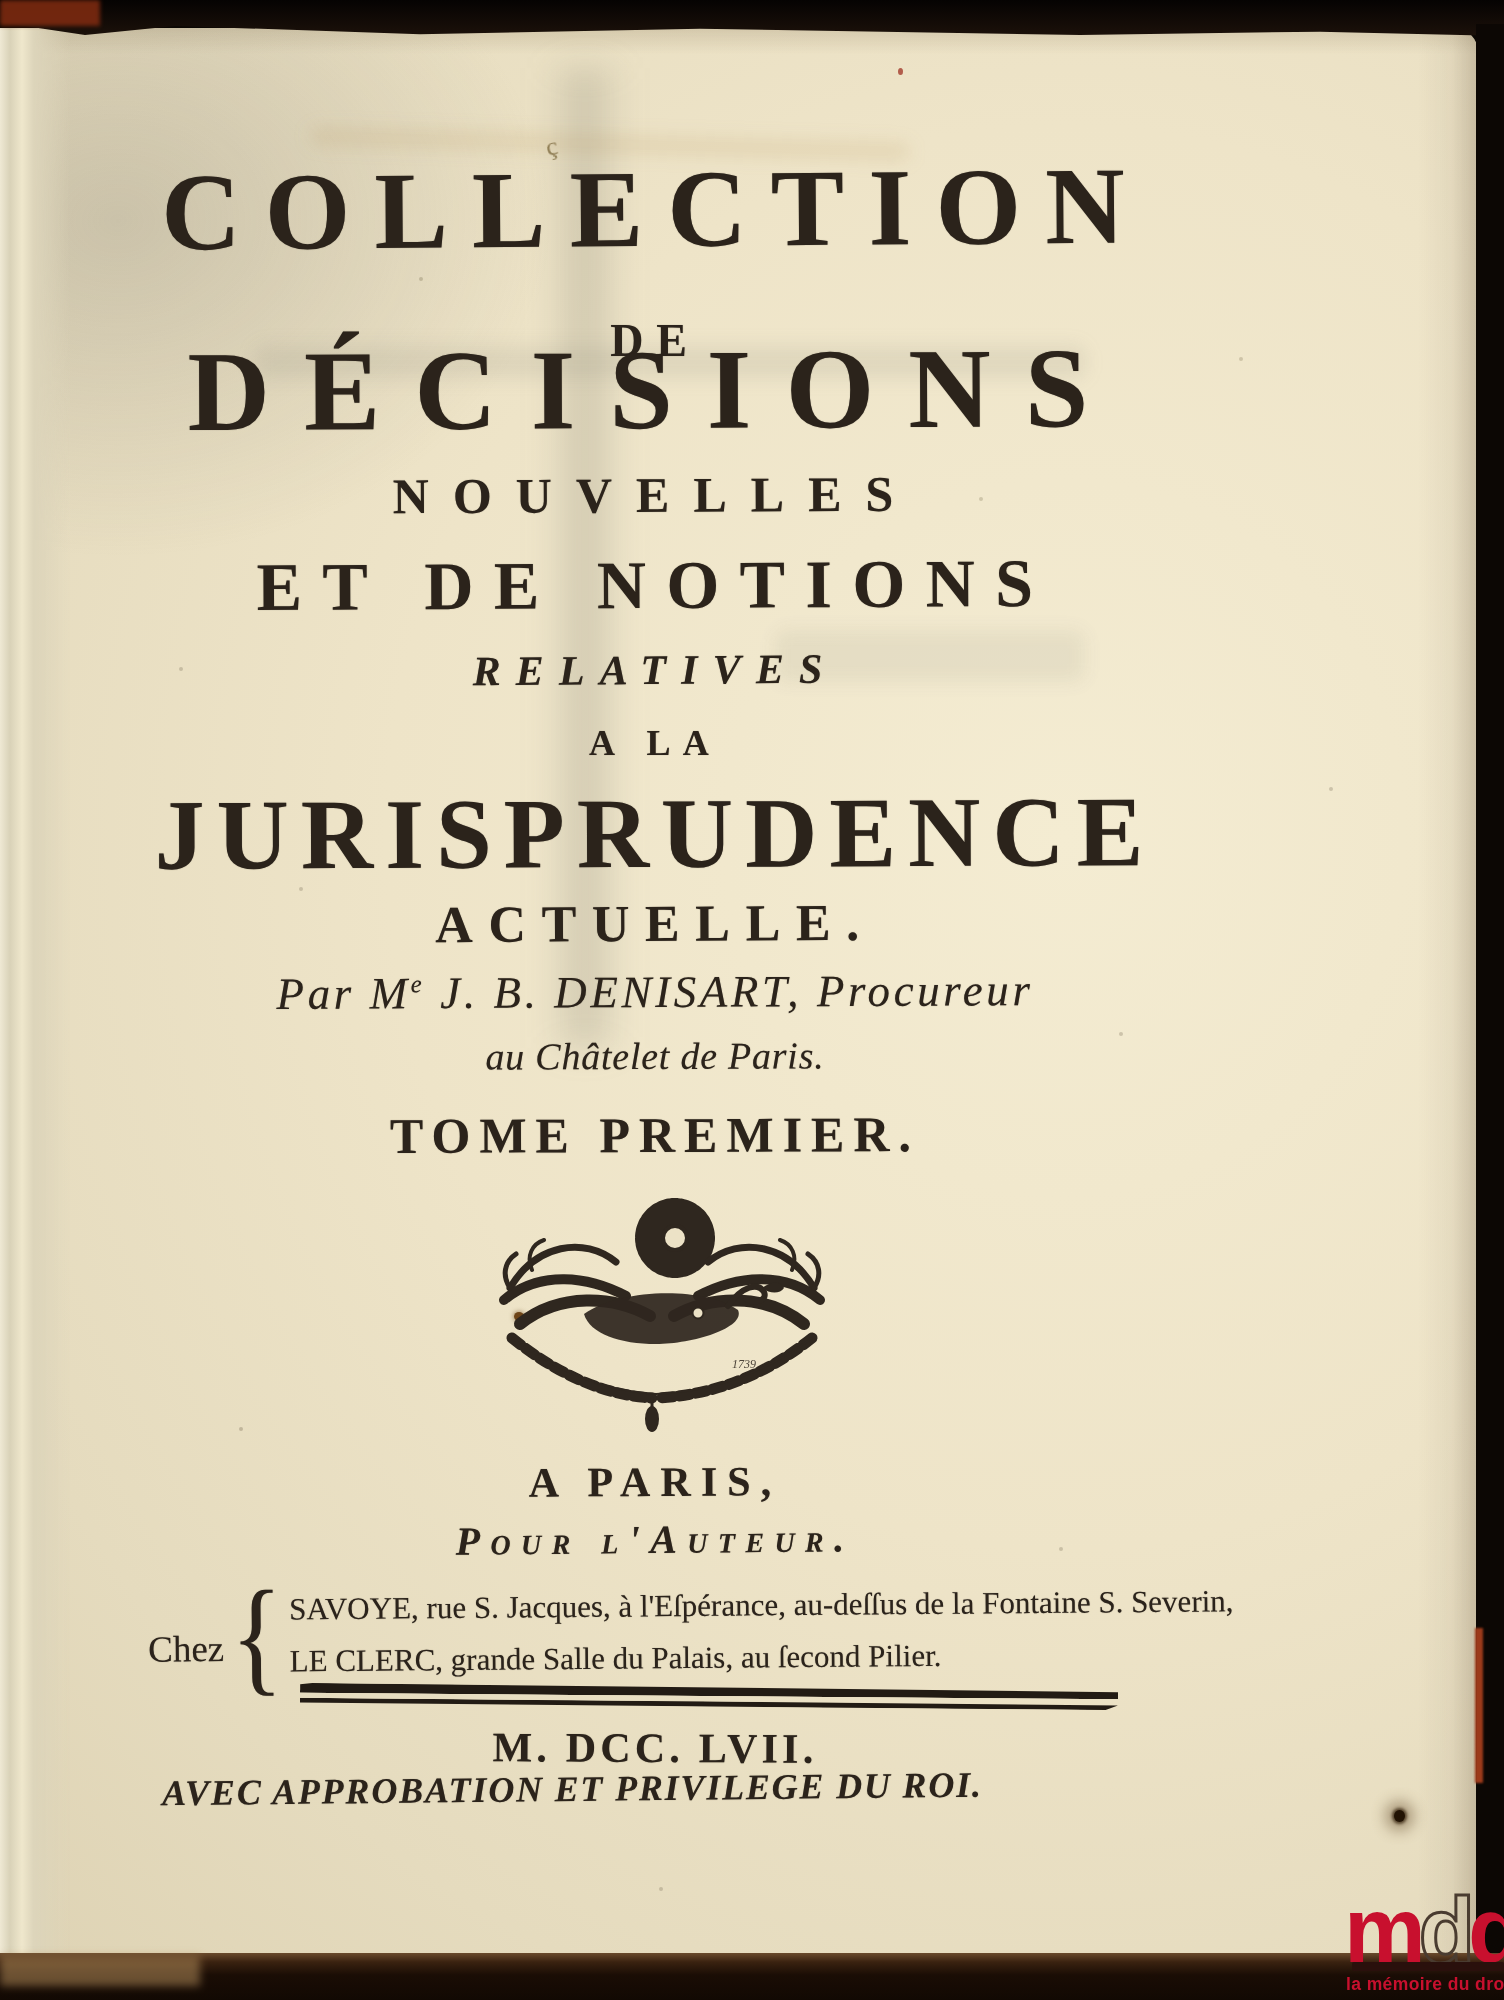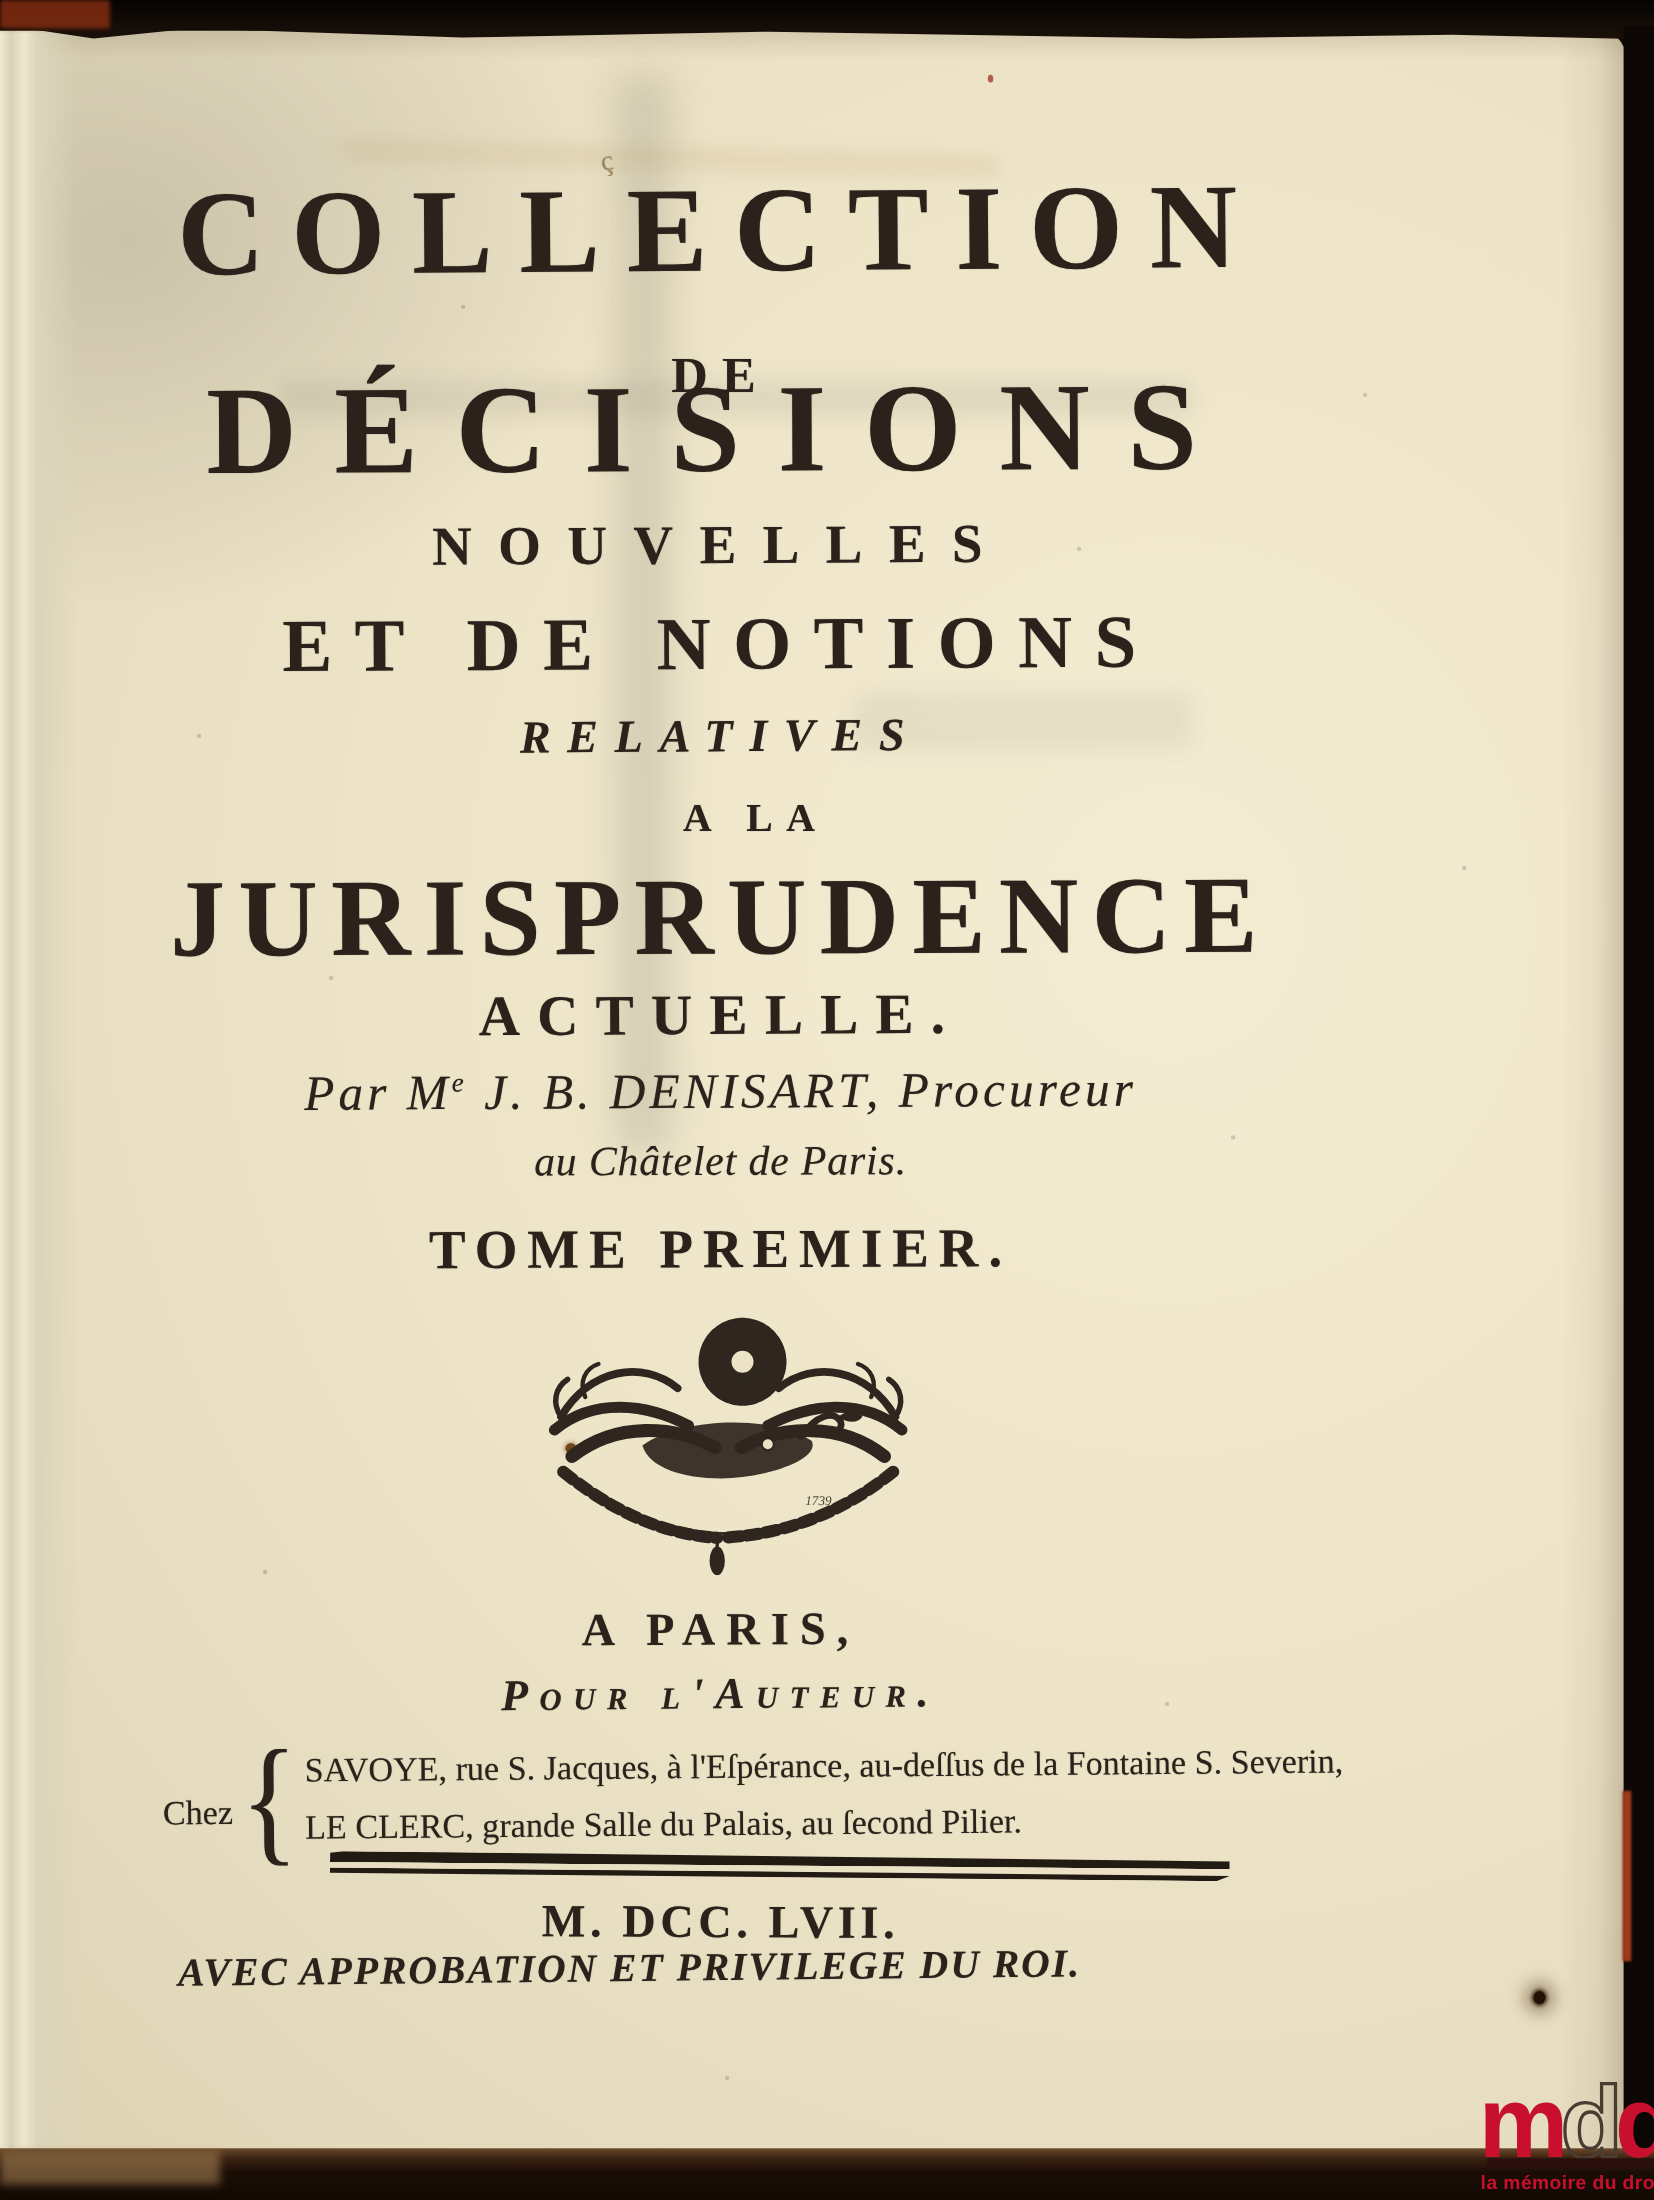--- a/index.html
+++ b/index.html
@@ -49,33 +49,33 @@
   .edge-bottom-light{position:absolute;left:0;top:1956px;width:200px;height:30px;background:#b08a58;opacity:.55;filter:blur(4px);z-index:7;}
   
   .l{position:absolute;left:0;width:1310px;text-align:center;color:#2b231b;white-space:nowrap;
      text-shadow:0 0 1px rgba(43,35,27,.45);z-index:3;}
   .t-collection{top:146px;font-size:110px;font-weight:bold;letter-spacing:.22em;transform:rotate(-.4deg);}
   .t-de{top:274px;font-size:46px;font-weight:bold;letter-spacing:.28em;margin-top:40px;}
   .t-decisions{top:324px;font-size:114px;font-weight:bold;letter-spacing:.3em;transform:rotate(-.25deg);}
   .t-nouvelles{top:466px;font-size:50px;font-weight:bold;letter-spacing:.48em;transform:rotate(-.3deg);}
   .t-notions{top:546px;font-size:68px;font-weight:bold;letter-spacing:.3em;transform:rotate(-.3deg);}
   .t-relatives{top:646px;font-size:42px;font-style:italic;font-weight:bold;letter-spacing:.36em;transform:rotate(-.4deg);}
-  .t-ala{top:722px;font-size:36px;font-weight:bold;letter-spacing:.34em;margin-left:32px;}
+  .t-ala{top:722px;font-size:36px;font-weight:bold;letter-spacing:.34em;}
   .t-jurisprudence{top:776px;font-size:100px;font-weight:bold;letter-spacing:.12em;transform:rotate(-.2deg);}
   .t-actuelle{top:894px;font-size:52px;font-weight:bold;letter-spacing:.3em;transform:rotate(-.3deg);}
   .t-par{top:966px;font-size:45px;font-style:italic;letter-spacing:.08em;transform:rotate(-.3deg);}
   .t-par sup{font-size:55%;vertical-align:super;}
   .t-chatelet{top:1034px;font-size:38px;font-style:italic;letter-spacing:.02em;transform:rotate(-.2deg);}
   .t-tome{top:1106px;font-size:50px;font-weight:bold;letter-spacing:.18em;transform:rotate(-.2deg);}
   .t-aparis{top:1458px;font-size:42px;font-weight:bold;letter-spacing:.24em;transform:rotate(-.3deg);}
   .t-pour{top:1516px;font-size:40px;font-style:italic;font-weight:bold;font-variant:small-caps;letter-spacing:.26em;transform:rotate(-.5deg);}
   
   .chez{position:absolute;left:148px;top:1568px;display:flex;align-items:center;z-index:3;
         color:#2b231b;transform:rotate(-.5deg);text-shadow:0 0 1px rgba(43,35,27,.45);}
-  .chez-label{font-size:31px;margin-top:24px;}
+  .chez-label{font-size:37px;margin-top:24px;}
   .chez-brace{font-size:128px;font-weight:normal;transform:scaleX(.85) scaleY(1.0);margin:0 2px 0 2px;line-height:1;}
   .sellers div{font-size:31px;line-height:52px;white-space:nowrap;}
   
   .rule{position:absolute;left:300px;top:1686px;width:818px;transform:rotate(.45deg);z-index:3;}
   .rule .r1{height:10px;background:#221b14;clip-path:polygon(0 15%,1.5% 0,100% 30%,100% 100%,0 100%);}
   .rule .r2{height:6px;background:#221b14;margin-top:5px;clip-path:polygon(0 0,100% 20%,98.5% 100%,0 80%);}
   .t-mdcc{top:1724px;font-size:42px;font-weight:bold;letter-spacing:.1em;transform:rotate(.3deg);}
   .t-avec{position:absolute;left:162px;top:1768px;font-size:36px;font-style:italic;font-weight:bold;
           letter-spacing:.05em;color:#2b231b;white-space:nowrap;transform:rotate(-.6deg);z-index:3;
           text-shadow:0 0 1px rgba(43,35,27,.45);}

